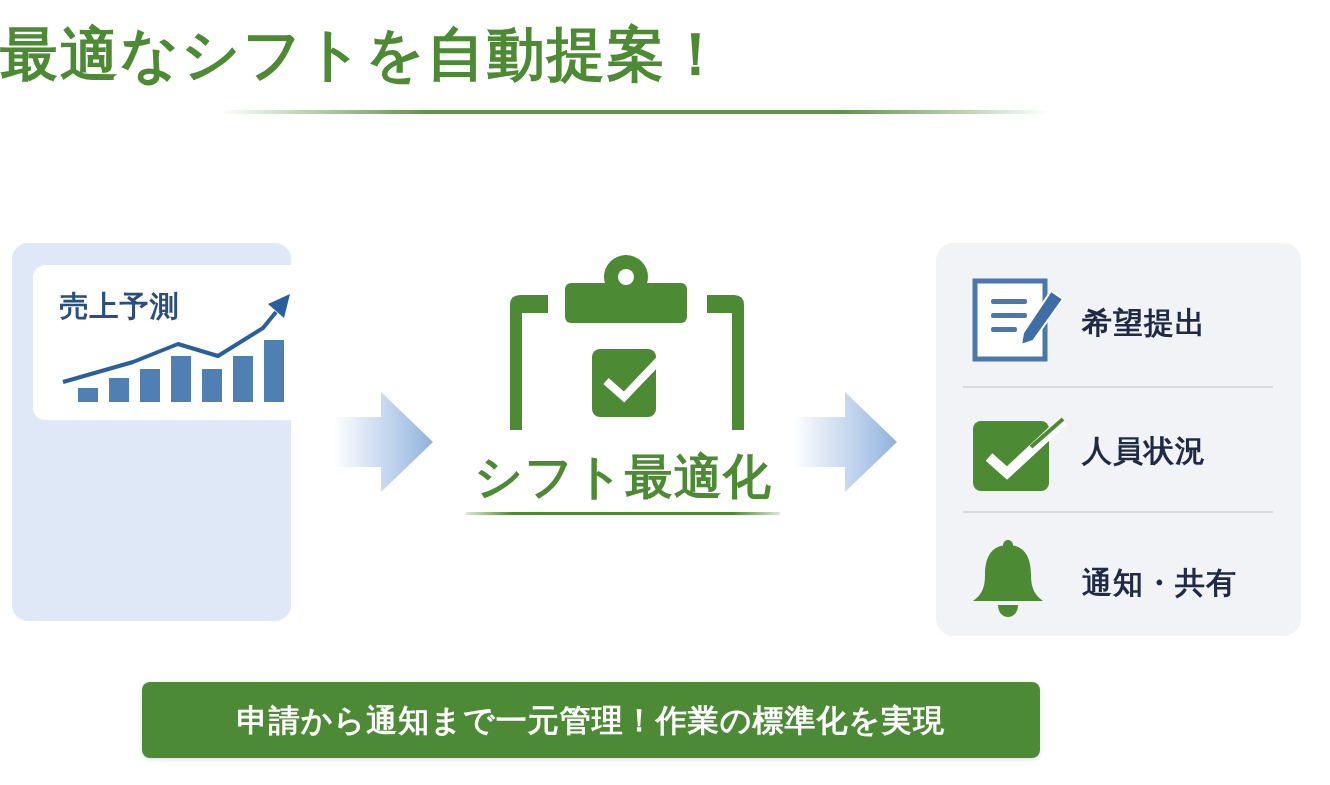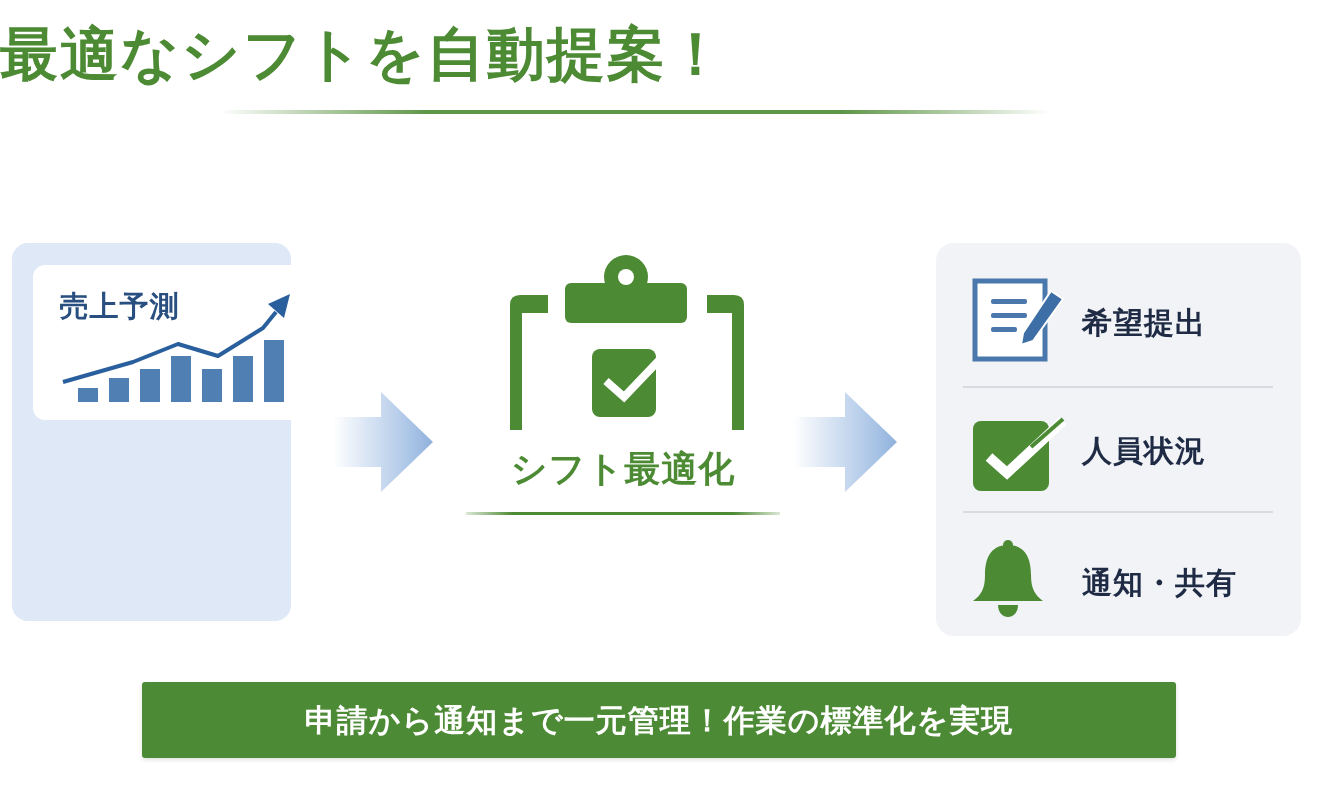--- a/index.html
+++ b/index.html
@@ -34,21 +34,21 @@
     .card.staff .card-label { top: 20px; left: -50px; }
     .card svg { position: absolute; }
 
     .arrow { position: absolute; }
     .arrow-left { left: 333px; top: 392px; }
     .arrow-right { left: 793px; top: 392px; }
 
     .center-icon { position: absolute; left: 490px; top: 255px; }
     .center-label {
       position: absolute; left: 468px; top: 445px; width: 310px; text-align: center;
-      font-size: 36px; font-weight: bold; color: #4c8a33; letter-spacing: 1px;
+      font-size: 48px; font-weight: bold; color: #4c8a33; letter-spacing: 1px;
     }
     .center-underline {
       position: absolute; left: 466px; top: 512px; width: 314px; height: 3px;
       background: linear-gradient(to right, rgba(76,138,51,0.2), #4c8a33 15%, #4c8a33 85%, rgba(76,138,51,0.2));
     }
 
     .right-panel {
       position: absolute; left: 936px; top: 243px; width: 365px; height: 393px;
       background: #f1f3f6; border-radius: 18px;
     }
@@ -66,22 +66,22 @@
     .step.s1 .step-label { top: 40px; }
     .step.s2 .step-label { top: 38px; }
     .step.s3 .step-label { top: 38px; }
     .divider {
       position: absolute; left: 27px; width: 310px; height: 2px; background: #d7dbe0;
     }
     .divider.d1 { top: 143px; }
     .divider.d2 { top: 268px; }
 
     .footer-bar {
-      position: absolute; left: 142px; top: 682px; width: 1034px; height: 76px;
-      background: #4d8a35; border-radius: 3px; box-shadow: 0 2px 4px rgba(0,0,0,0.12);
+      position: absolute; left: 142px; top: 682px; width: 898px; height: 76px;
+      background: #4d8a35; border-radius: 8px; box-shadow: 0 2px 4px rgba(0,0,0,0.12);
     }
     .footer-text {
       position: absolute; left: 0; top: 0; width: 100%; line-height: 76px; text-align: center;
       font-size: 31px; font-weight: bold; color: #ffffff; letter-spacing: 1px;
     }
   </style>
 </head>
 <body>
 
 <div class="title">最適なシフトを自動提案！</div>

